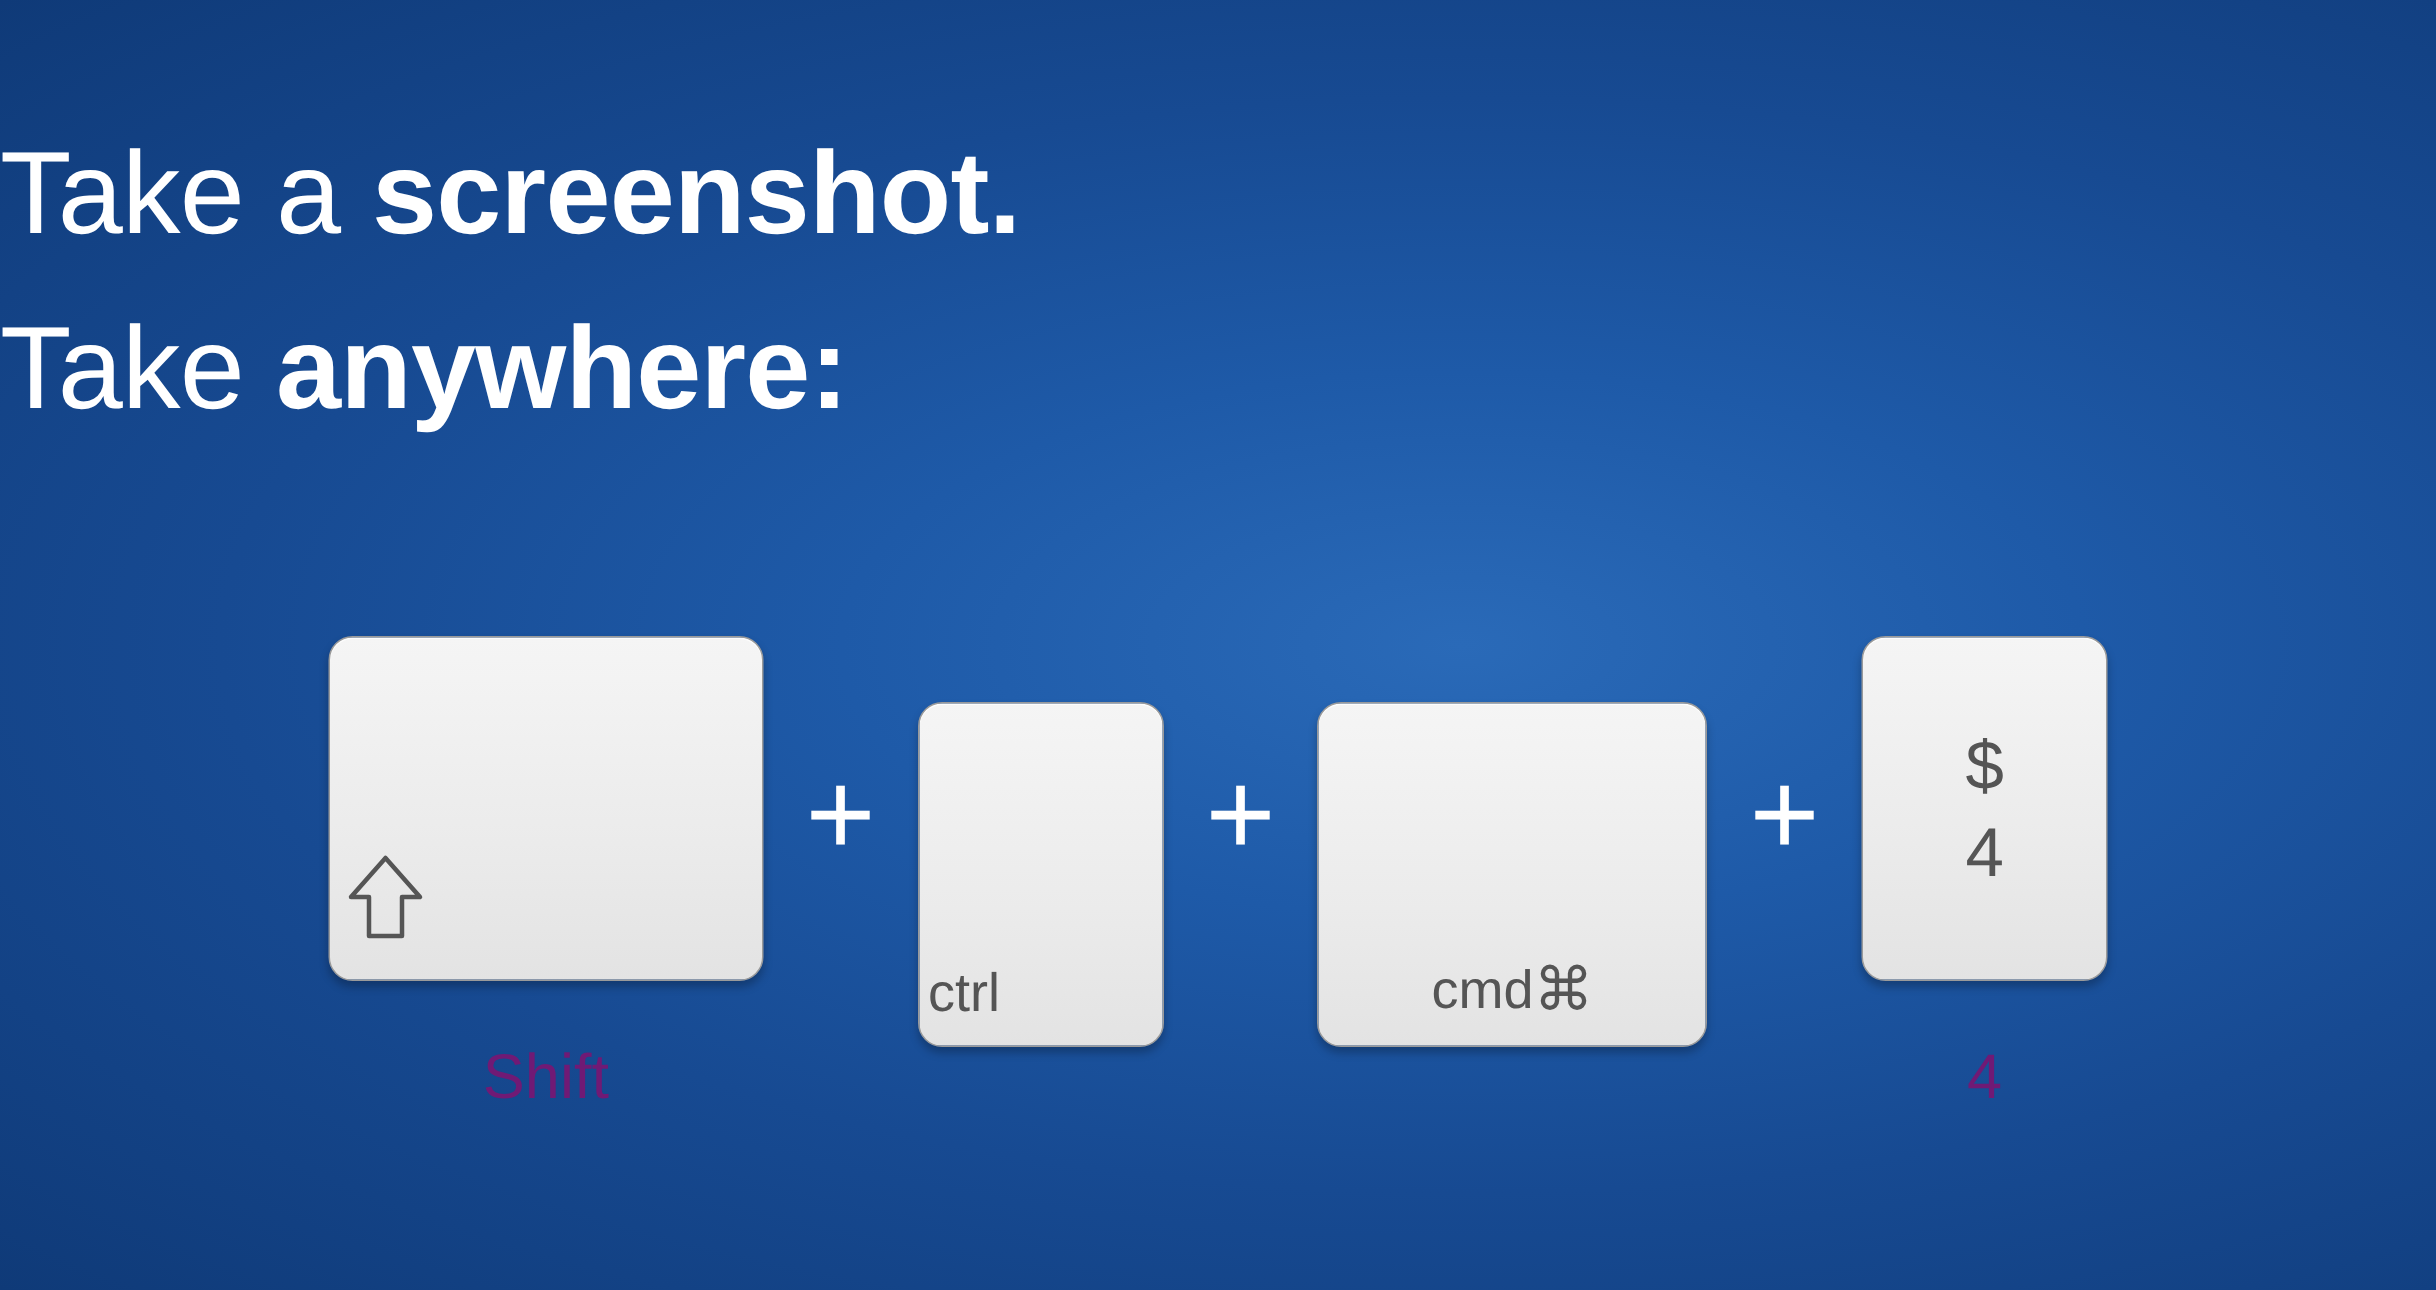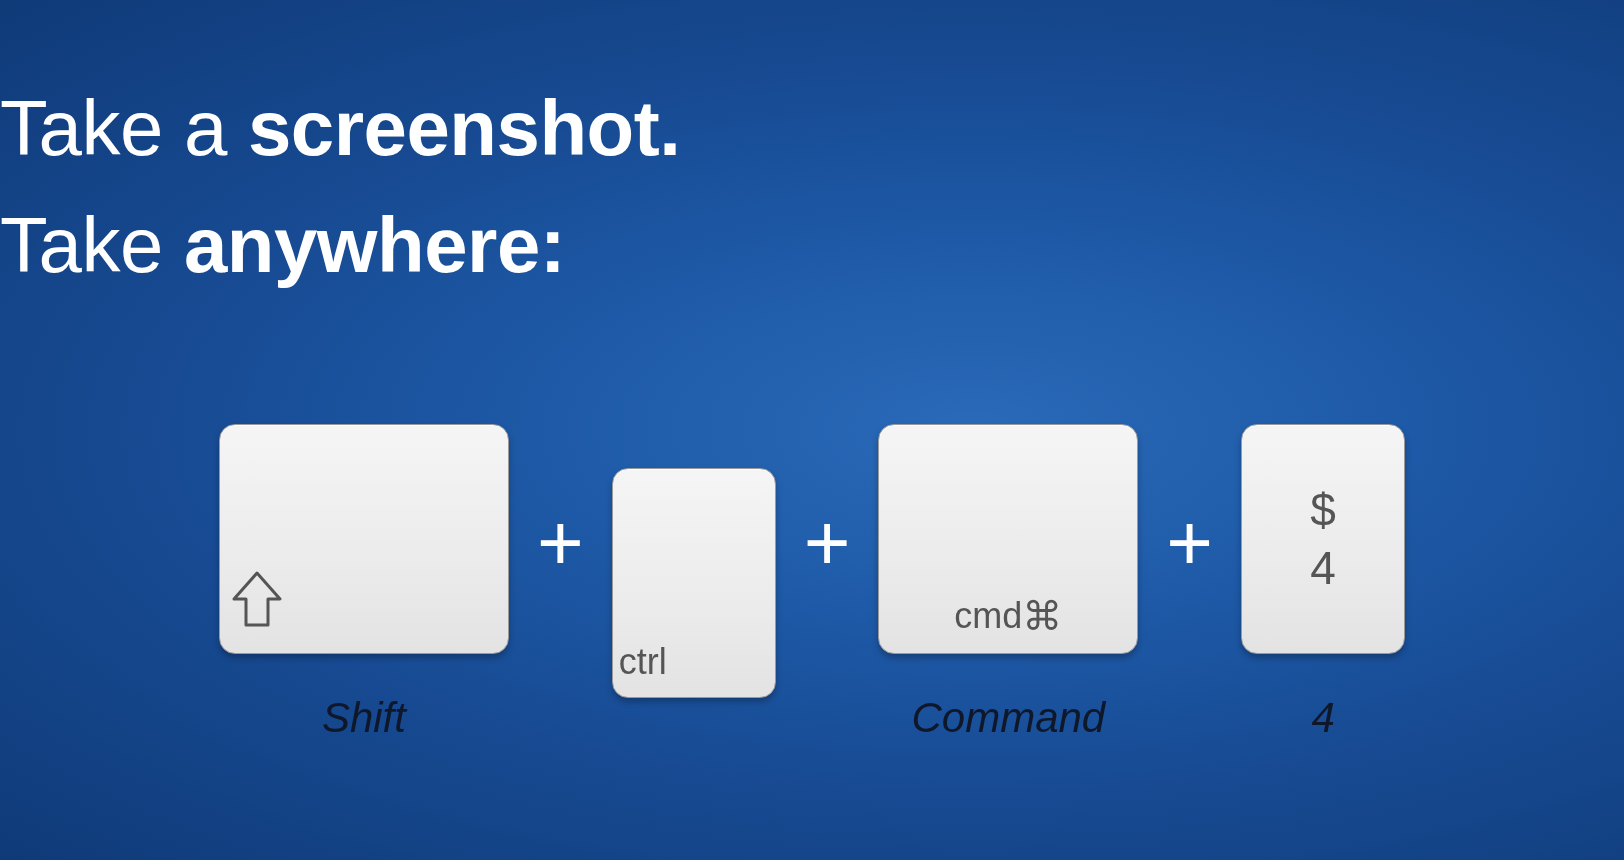--- a/index.html
+++ b/index.html
@@ -98,24 +98,23 @@
     color: #555;
     line-height: 1;
   }
   .shift-arrow {
     margin-bottom: 6px;
     margin-left: 4px;
   }
   .key-caption {
     font-size: 42px;
     font-weight: 300;
-    color: #0f172a;
+    color: #701a75;
     margin-top: 40px;
     text-align: center;
-    font-style: italic;
   }
   .plus {
     font-size: 80px;
     font-weight: 300;
     color: #ffffff;
     padding: 0 28px;
     line-height: 1;
     position: relative;
     top: -40px;
   }
@@ -153,21 +152,20 @@
 
   <div class="plus">+</div>
 
   <div class="key-group">
     <div class="key key-cmd">
       <div class="cmd-row">
         <span class="label-small">cmd</span>
         <span class="cmd-symbol">⌘</span>
       </div>
     </div>
-    <div class="key-caption">Command</div>
   </div>
 
   <div class="plus">+</div>
 
   <div class="key-group">
     <div class="key key-num">
       <div class="num-stack">
         <span>$</span>
         <span>4</span>
       </div>

